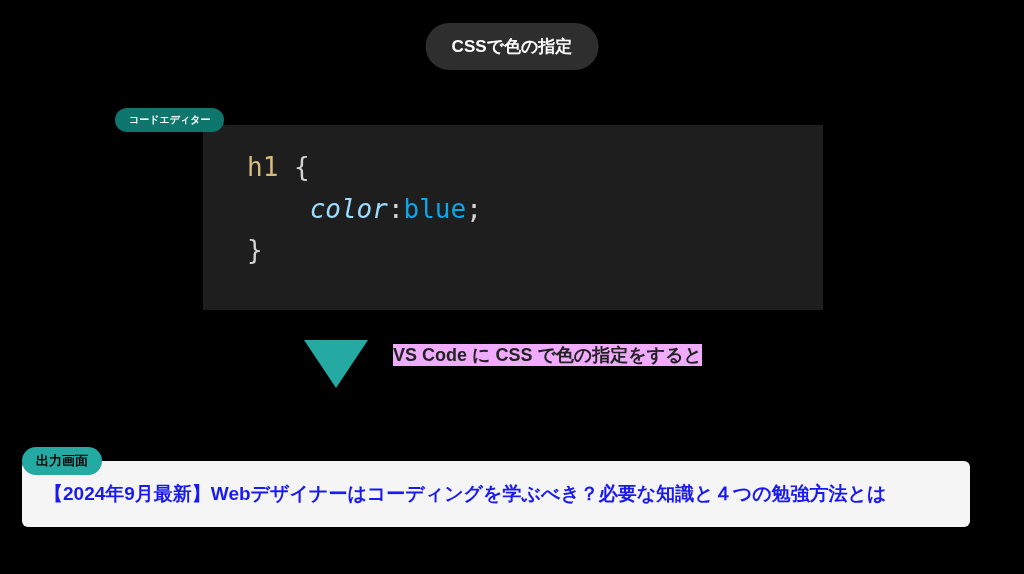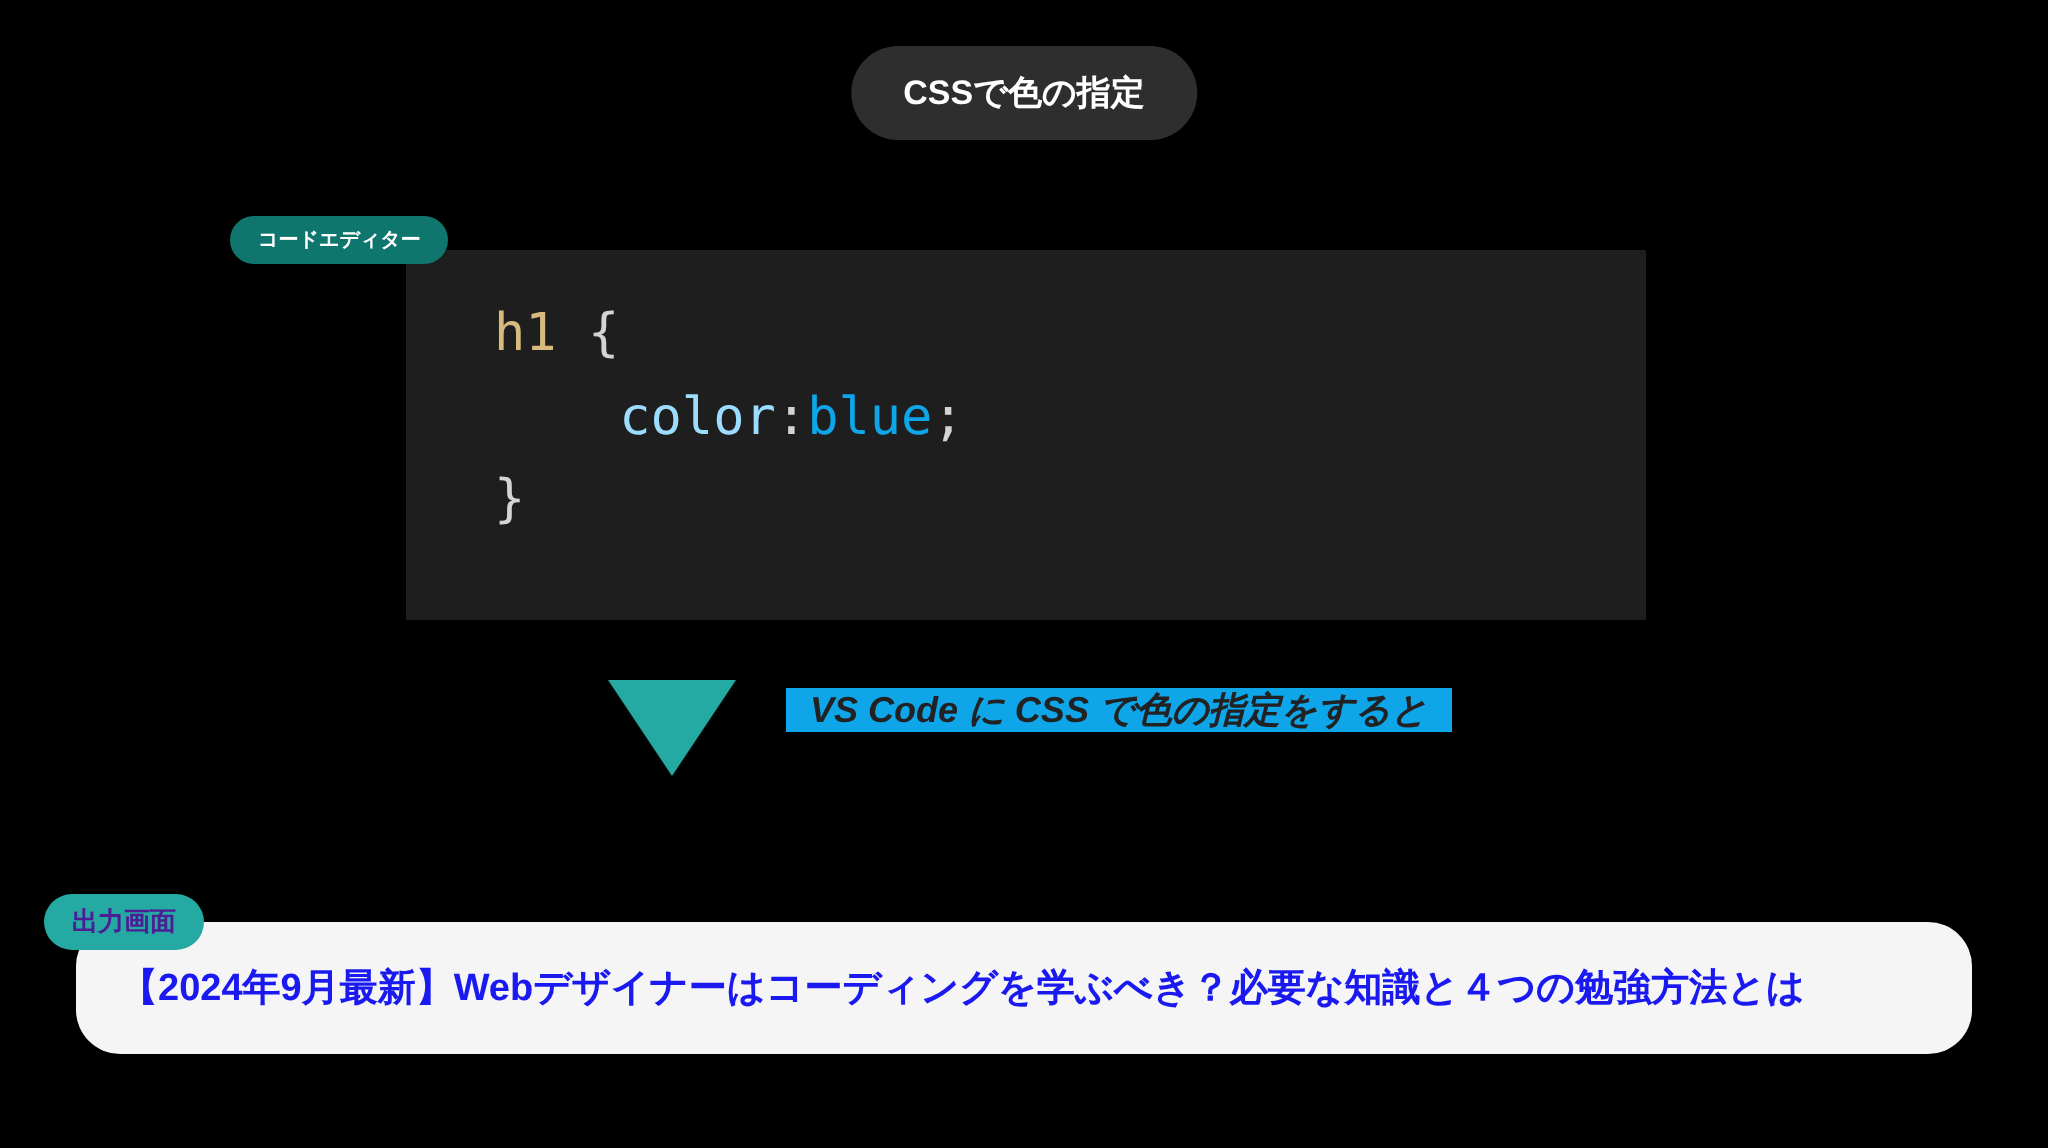--- a/index.html
+++ b/index.html
@@ -45,21 +45,21 @@
     background: #1e1e1e;
     padding: 22px 44px;
     font-family: Menlo, Monaco, Consolas, monospace;
     font-size: 26px;
     line-height: 1.6;
     color: #d4d4d4;
   }
   .code-row { white-space: pre; }
   .tok-sel   { color: #d7ba7d; }
   .tok-brace { color: #d4d4d4; }
-  .tok-prop  { color: #9cdcfe; }
+  .tok-prop  { color: #9cdcfe; font-style: italic; }
   .tok-val   { color: #0ea5e9; }
   .tok-punc  { color: #d4d4d4; }
 
   .arrow {
     position: absolute;
     left: 304px;
     top: 340px;
     width: 0; height: 0;
     border-left: 32px solid transparent;
     border-right: 32px solid transparent;
@@ -69,45 +69,44 @@
   .caption {
     position: absolute;
     left: 393px;
     top: 342px;
     font-size: 18px;
     font-weight: 700;
     line-height: 1.55;
     color: #222;
   }
   .caption span {
-    background: #0ea5e9;
-    padding: 1px 12px;
-    font-style: italic;
+    background: #f0abfc;
+    padding: 1px 0;
   }
 
   .output-label {
     position: absolute;
     left: 22px;
     top: 447px;
     background: #24a9a3;
-    color: #4c1d95;
+    color: #000000;
     font-size: 13px;
     font-weight: 600;
     padding: 5px 14px;
     border-radius: 999px;
     z-index: 2;
   }
 
   .output-box {
     position: absolute;
-    left: 38px;
+    left: 22px;
     top: 461px;
     width: 948px;
     background: #f5f5f5;
-    border-radius: 22px;
+    border-radius: 6px;
     padding: 20px 22px;
     font-size: 19px;
     font-weight: 700;
     color: #1a1af0;
   }
 </style>
 </head>
 <body>
 
 <div class="title-pill">CSSで色の指定</div>

